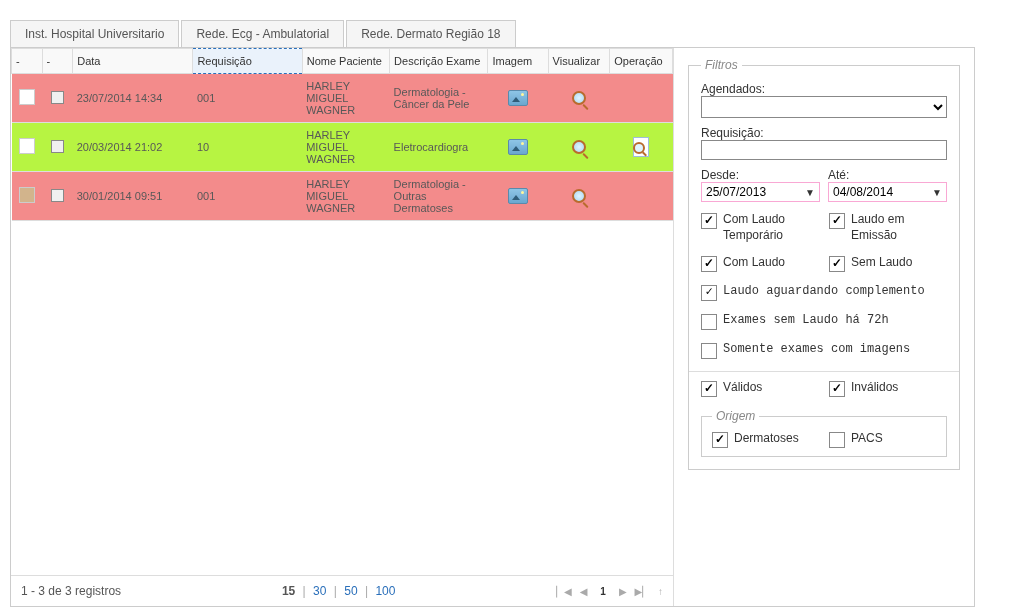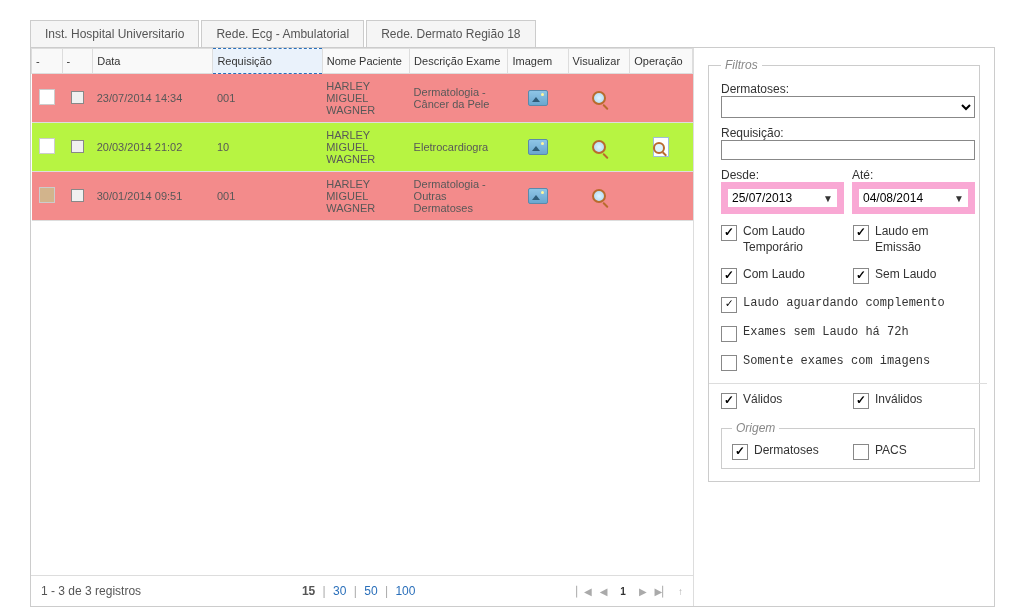--- a/index.html
+++ b/index.html
@@ -1,17 +1,17 @@
 <!DOCTYPE html>
 <html><head>
   <meta charset="utf-8">
   <style>
     * { box-sizing: border-box; margin: 0; padding: 0; }
     body { font-family: Verdana, Arial, sans-serif; font-size: 12px; color: #333; background: #fff; }
-    .page { width: 985px; height: 611px; padding: 20px 10px 10px 10px; position: relative; margin-left: 20px; }
+    .page { width: 985px; height: 611px; padding: 20px 10px 10px 10px; position: relative; }
     .tabs { display: flex; gap: 2px; margin-bottom: 0; }
     .tab { background: #f5f5f5; border: 1px solid #ccc; border-bottom: none; padding: 6px 14px; font-size: 12px; color: #555; cursor: pointer; }
     .main-area { display: flex; border: 1px solid #ccc; height: 560px; }
     .left-panel { flex: 1; display: flex; flex-direction: column; border-right: 1px solid #ddd; }
     .table-container { flex: 1; overflow: auto; }
     table.data-table { width: 100%; border-collapse: collapse; }
     table.data-table thead th { background: #f9f9f9; border: 1px solid #ddd; padding: 6px 4px; font-size: 11px; font-weight: normal; color: #333; text-align: left; vertical-align: middle; }
     table.data-table thead th.sorted { border: 1px dashed #2a6fba; background: #eaf2fb; }
     table.data-table tbody td { border-bottom: 1px solid #ddd; padding: 6px 4px; font-size: 11px; color: #666; vertical-align: middle; }
     table.data-table tbody tr.row-pink td { background: #f38b8b; color: #585858; }
@@ -33,29 +33,29 @@
     .icon-doc::before { content: ""; position: absolute; right: 3px; bottom: 2px; width: 8px; height: 8px; border: 2px solid #b96b2d; border-radius: 50%; background: #e0f4ff; }
     .icon-doc::after { content: ""; position: absolute; right: 1px; bottom: 1px; width: 5px; height: 2px; background: #b96b2d; transform: rotate(45deg); }
     .pager { border-top: 1px solid #ddd; padding: 8px 10px; display: flex; align-items: center; justify-content: space-between; background: #fff; font-size: 12px; color: #555; }
     .pager .size-opts a { color: #2a6fba; cursor: pointer; }
     .pager .size-opts .active { color: #555; font-weight: bold; }
     .pager .size-opts .sep { color: #aaa; padding: 0 4px; }
     .pager .nav-btns { display: flex; align-items: center; gap: 8px; color: #aaa; font-size: 10px; }
     .pager .nav-btns .page-num { background: #fff; border: 1px solid transparent; color: #333; font-weight: bold; padding: 0 4px; }
     .pager .arrow { cursor: pointer; font-size: 10px; }
     .right-panel { width: 300px; padding: 10px 14px; overflow: auto; position: relative; }
-    fieldset.filters { border: 1px solid #ccc; padding: 10px 4px 12px 12px; }
+    fieldset.filters { border: 1px solid #ccc; padding: 10px 12px 12px 12px; }
     fieldset.filters legend { color: #888; font-style: italic; font-size: 12px; padding: 0 4px; }
     .frow { margin-bottom: 8px; }
     .flabel { color: #333; font-size: 12px; }
     .finput, .fselect { width: 100%; border: 1px solid #888; padding: 2px 4px; font-size: 12px; font-family: inherit; background: #fff; }
     .fselect { height: 22px; }
     .dates { display: flex; gap: 8px; }
     .dates > div { flex: 1; }
-    .dateinput-wrap { border: 7px solid #f9a8d4; display: flex; align-items: center; overflow: hidden; }
+    .dateinput-wrap { border: 1px solid #f9a8d4; display: flex; align-items: center; overflow: hidden; }
     .dateinput-wrap input { border: none; padding: 2px 4px; font-size: 12px; width: 100%; }
     .dateinput-wrap .caret { padding: 0 4px; font-size: 10px; cursor: pointer; }
     .check-grid { margin-top: 10px; }
     .check-line { display: flex; gap: 10px; margin-bottom: 12px; }
     .check-item { display: flex; align-items: flex-start; gap: 6px; width: 50%; color: #333; font-size: 12px; line-height: 1.3; }
     .check-item.full { width: 100%; font-family: Liberation Mono, monospace; }
     .checkbox { width: 16px; height: 16px; border: 1px solid #888; display: inline-flex; align-items: center; justify-content: center; font-size: 12px; flex-shrink: 0; margin-top: 1px; }
     .checkbox.checked::after { content: "✓"; color: #000; font-weight: bold; }
     .divider { border-top: 1px solid #ddd; margin: 8px -12px; }
     fieldset.origem { border: 1px solid #ccc; padding: 8px 10px 4px 10px; margin-top: 10px; }
@@ -145,21 +145,21 @@
           <span class="arrow">↑</span>
         </div>
       </div>
     </div>
 
     <div class="right-panel">
       <fieldset class="filters">
         <legend>Filtros</legend>
 
         <div class="frow">
-          <div class="flabel">Dermatoses:</div>
+          <div class="flabel">Agendados:</div>
           <select class="fselect"></select>
         </div>
 
         <div class="frow">
           <div class="flabel">Requisição:</div>
           <input class="finput" style="">
         </div>
 
 
         <div class="frow dates">

